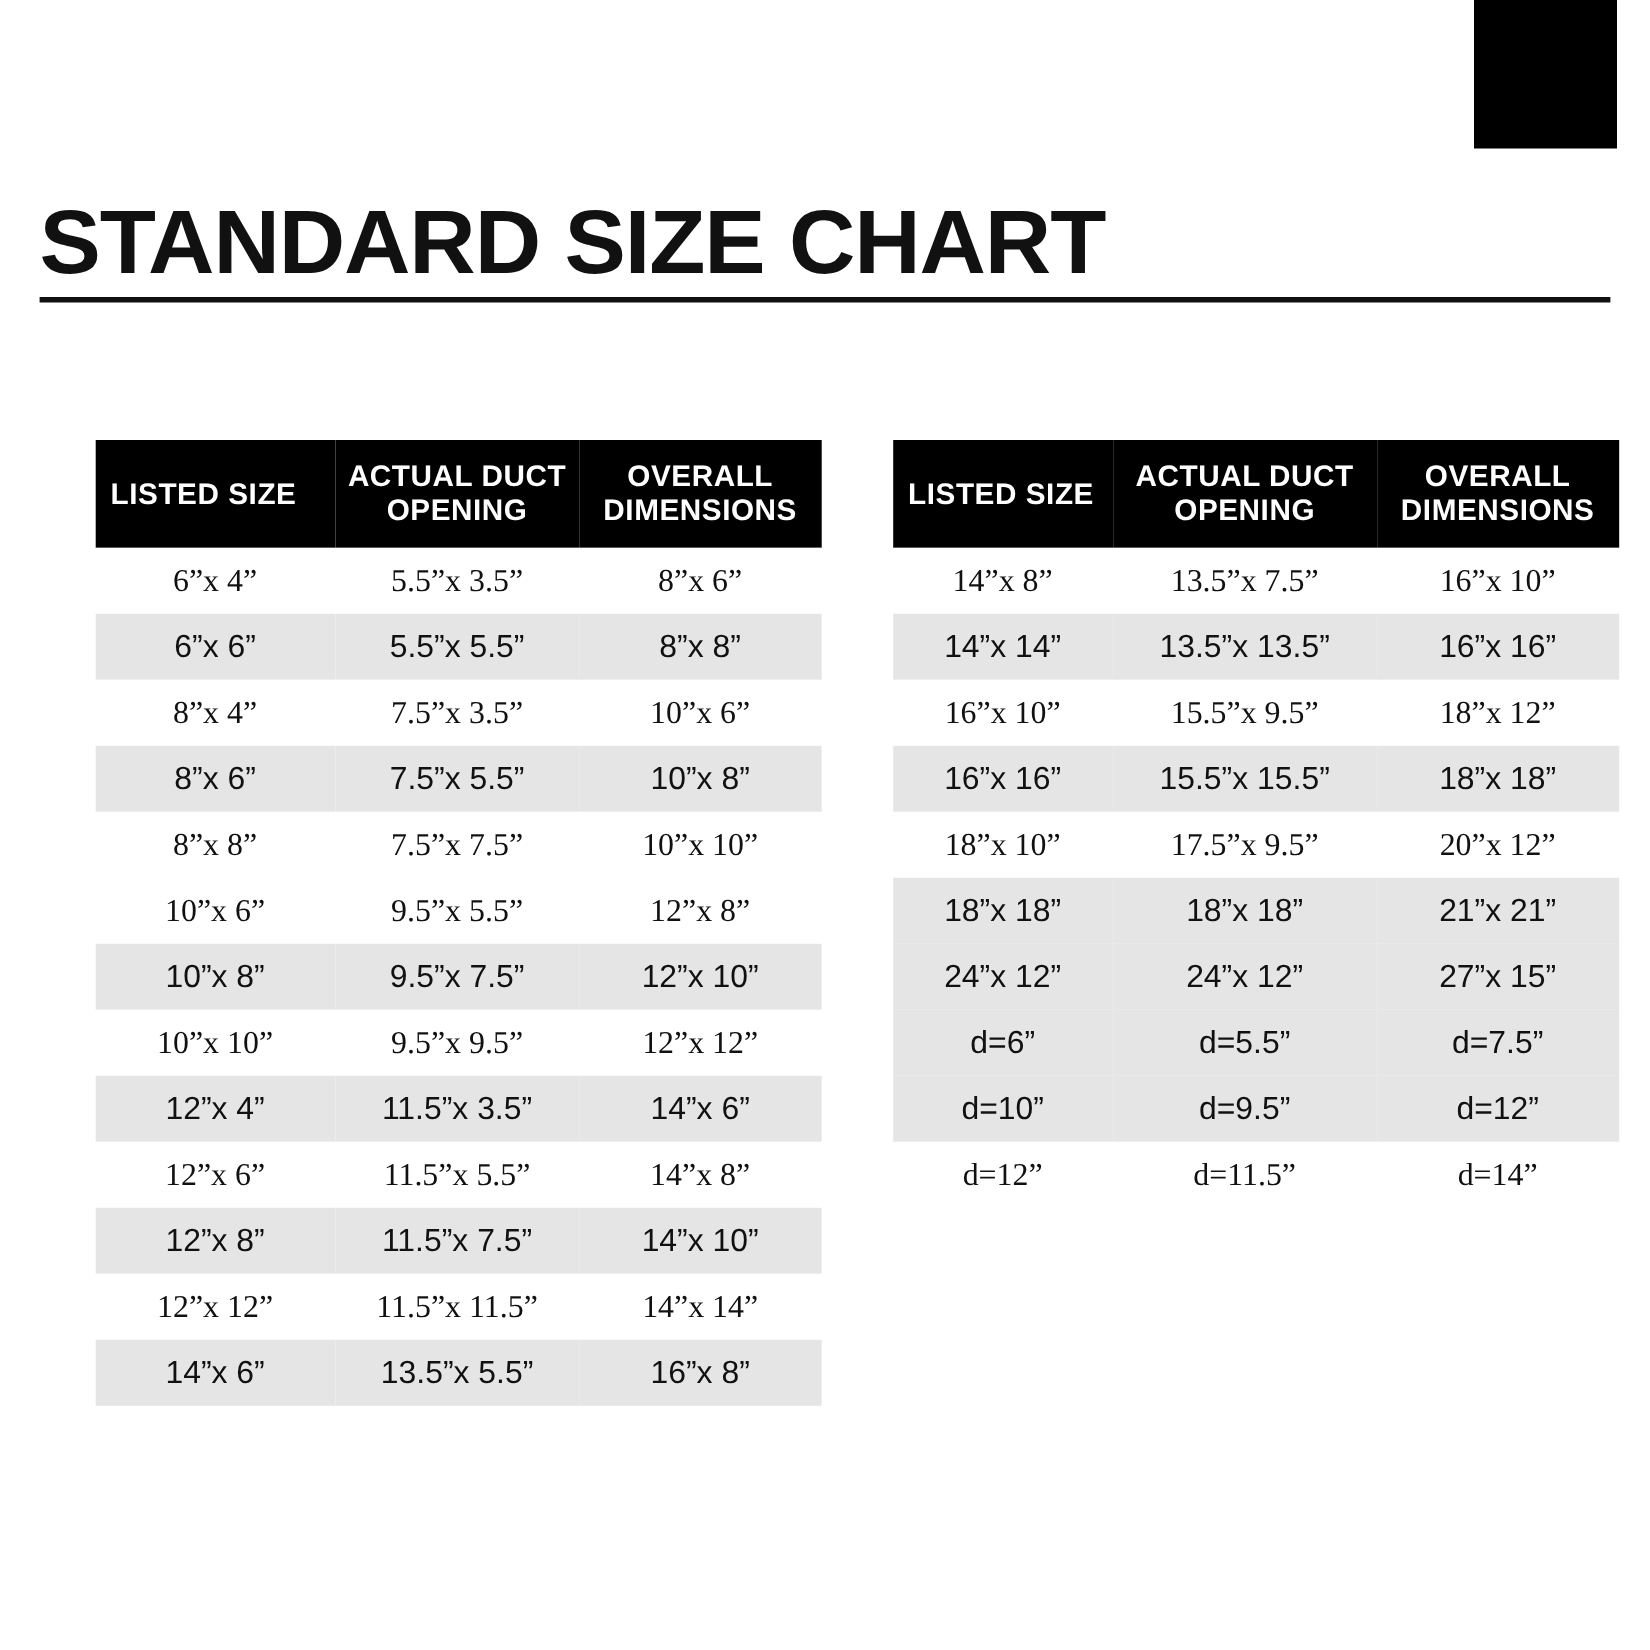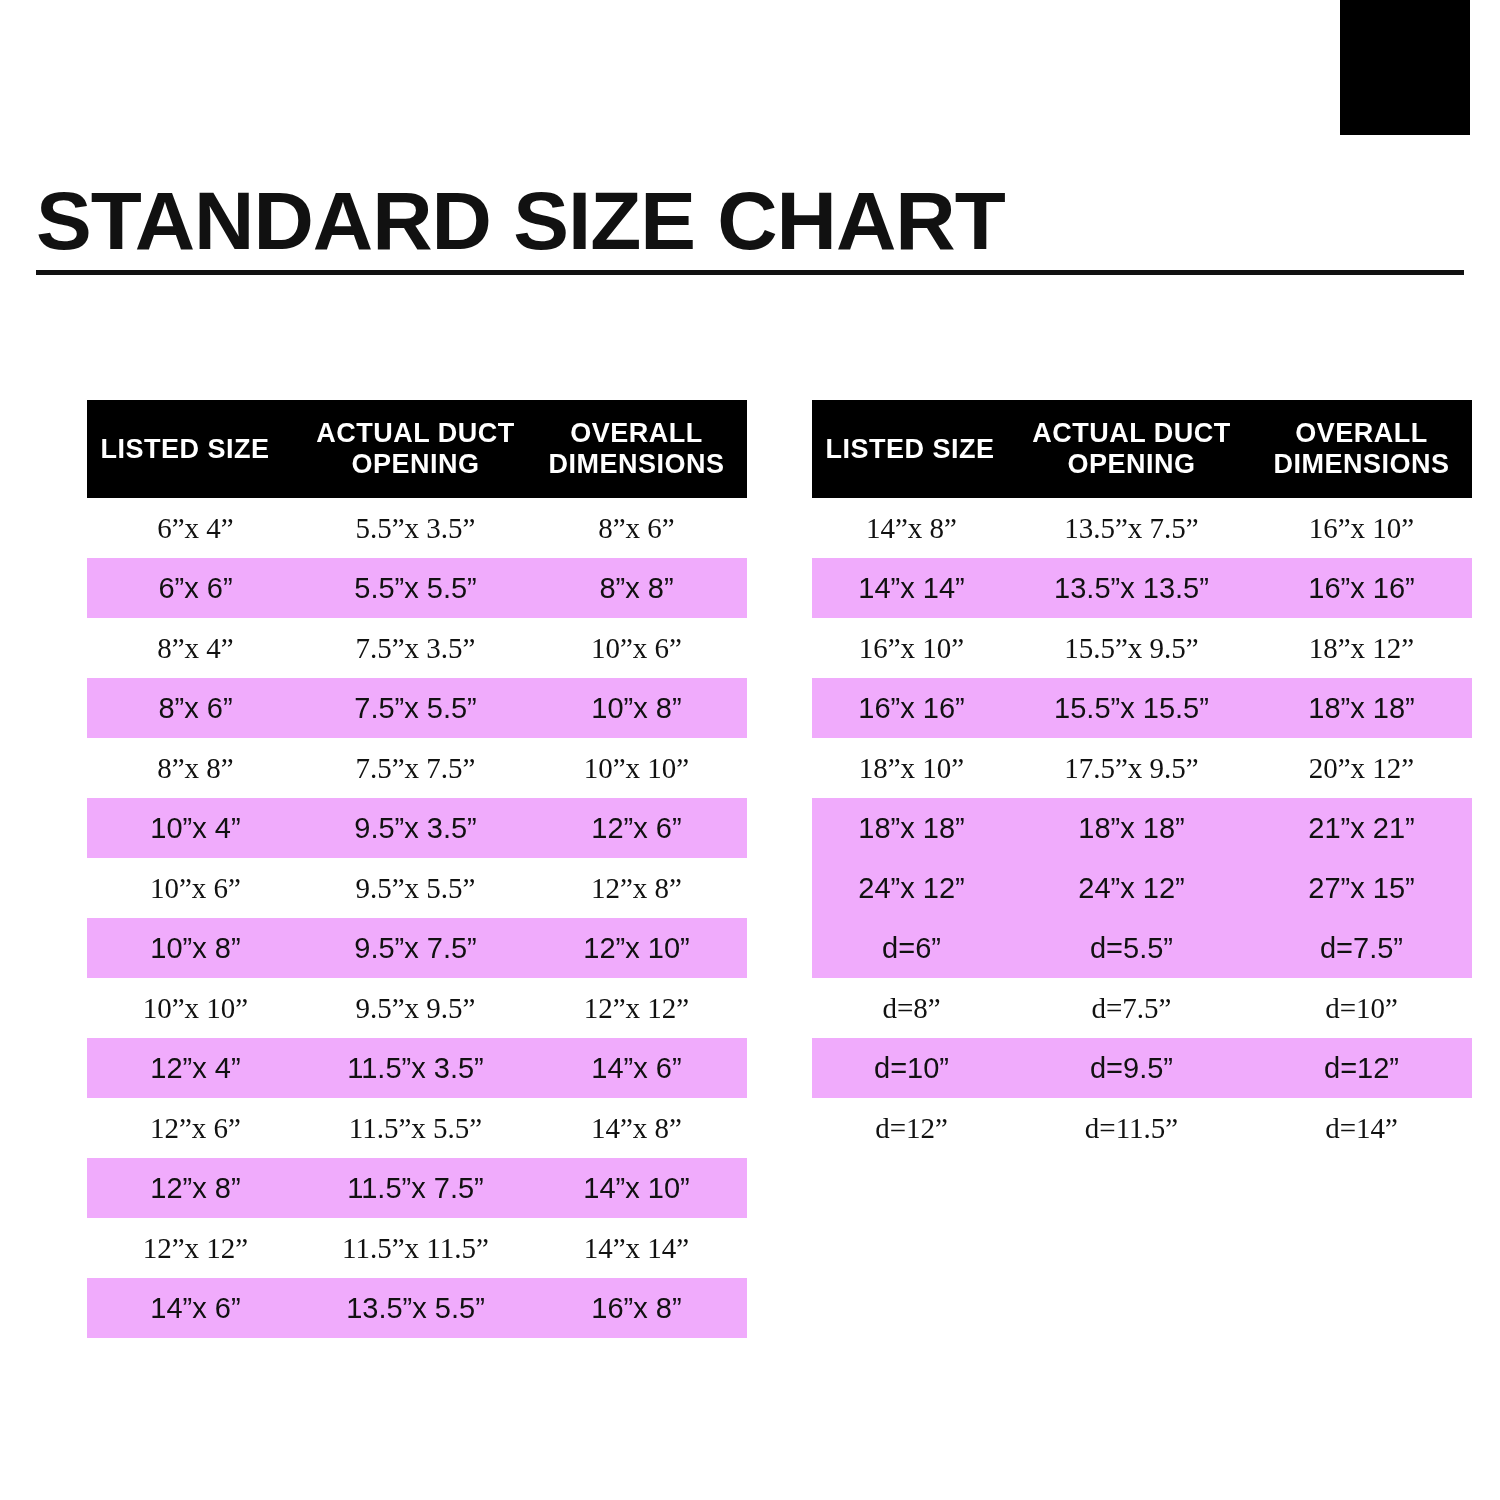--- a/index.html
+++ b/index.html
@@ -88,21 +88,21 @@
     font-size: 29px;
     text-align: center;
     vertical-align: middle;
     height: 60px;
     padding: 0 4px;
     border: none;
     color: #111111;
     white-space: nowrap;
   }
   tbody tr.odd td { background: #ffffff; font-family: Liberation Serif, serif; }
-  tbody tr.even td { background: #f0abfc; }
+  tbody tr.even td { background: #e5e5e5; }
 
   
   col.c1 { width: 218px; }
   col.c2 { width: 222px; }
   col.c3 { width: 220px; }
 
   col.r1 { width: 200px; }
   col.r2 { width: 240px; }
   col.r3 { width: 220px; }
 </style>
@@ -159,25 +159,20 @@
         <tr class="even">
             <td>8”x 6”</td>
             <td>7.5”x 5.5”</td>
             <td>10”x 8”</td>
           </tr>
         <tr class="odd">
             <td>8”x 8”</td>
             <td>7.5”x 7.5”</td>
             <td>10”x 10”</td>
           </tr>
-        <tr class="even">
-            <td>10”x 4”</td>
-            <td>9.5”x 3.5”</td>
-            <td>12”x 6”</td>
-          </tr>
         <tr class="odd">
             <td>10”x 6”</td>
             <td>9.5”x 5.5”</td>
             <td>12”x 8”</td>
           </tr>
         <tr class="even">
             <td>10”x 8”</td>
             <td>9.5”x 7.5”</td>
             <td>12”x 10”</td>
           </tr>
@@ -271,25 +266,20 @@
         <tr class="even">
             <td>24”x 12”</td>
             <td>24”x 12”</td>
             <td>27”x 15”</td>
           </tr>
         <tr class="even">
             <td>d=6”</td>
             <td>d=5.5”</td>
             <td>d=7.5”</td>
           </tr>
-        <tr class="odd">
-            <td>d=8”</td>
-            <td>d=7.5”</td>
-            <td>d=10”</td>
-          </tr>
         <tr class="even">
             <td>d=10”</td>
             <td>d=9.5”</td>
             <td>d=12”</td>
           </tr>
         <tr class="odd">
             <td>d=12”</td>
             <td>d=11.5”</td>
             <td>d=14”</td>
           </tr>

